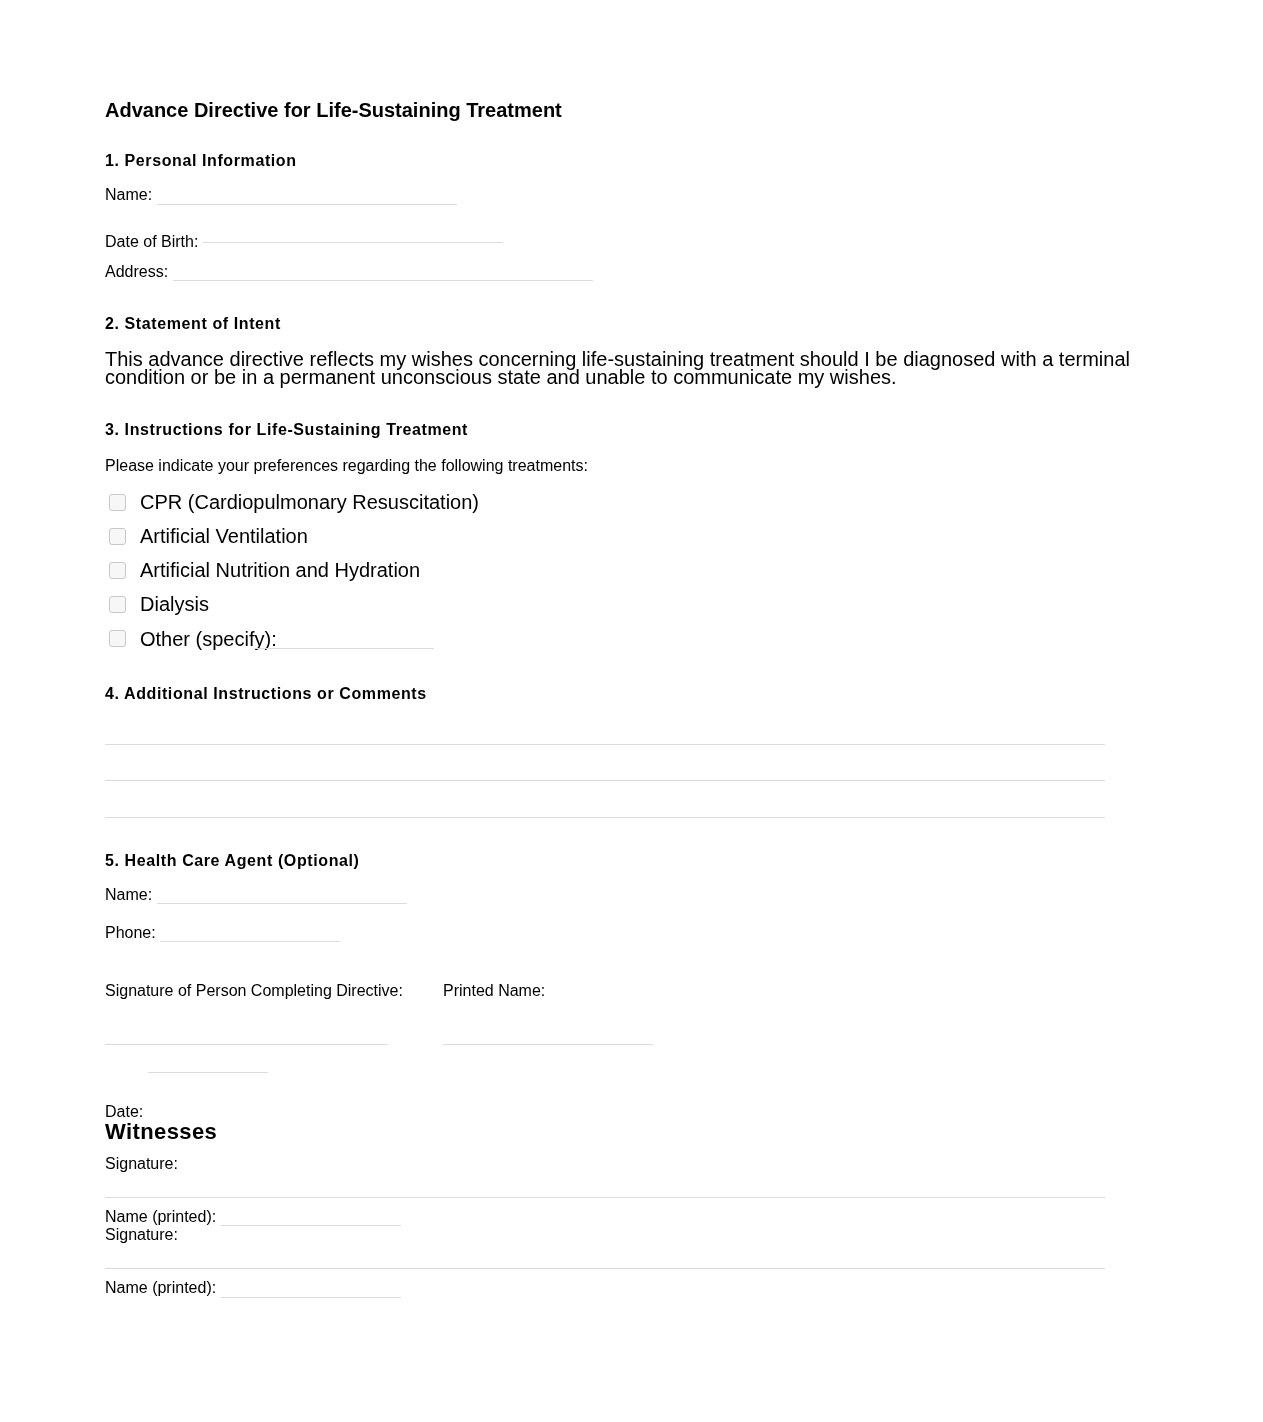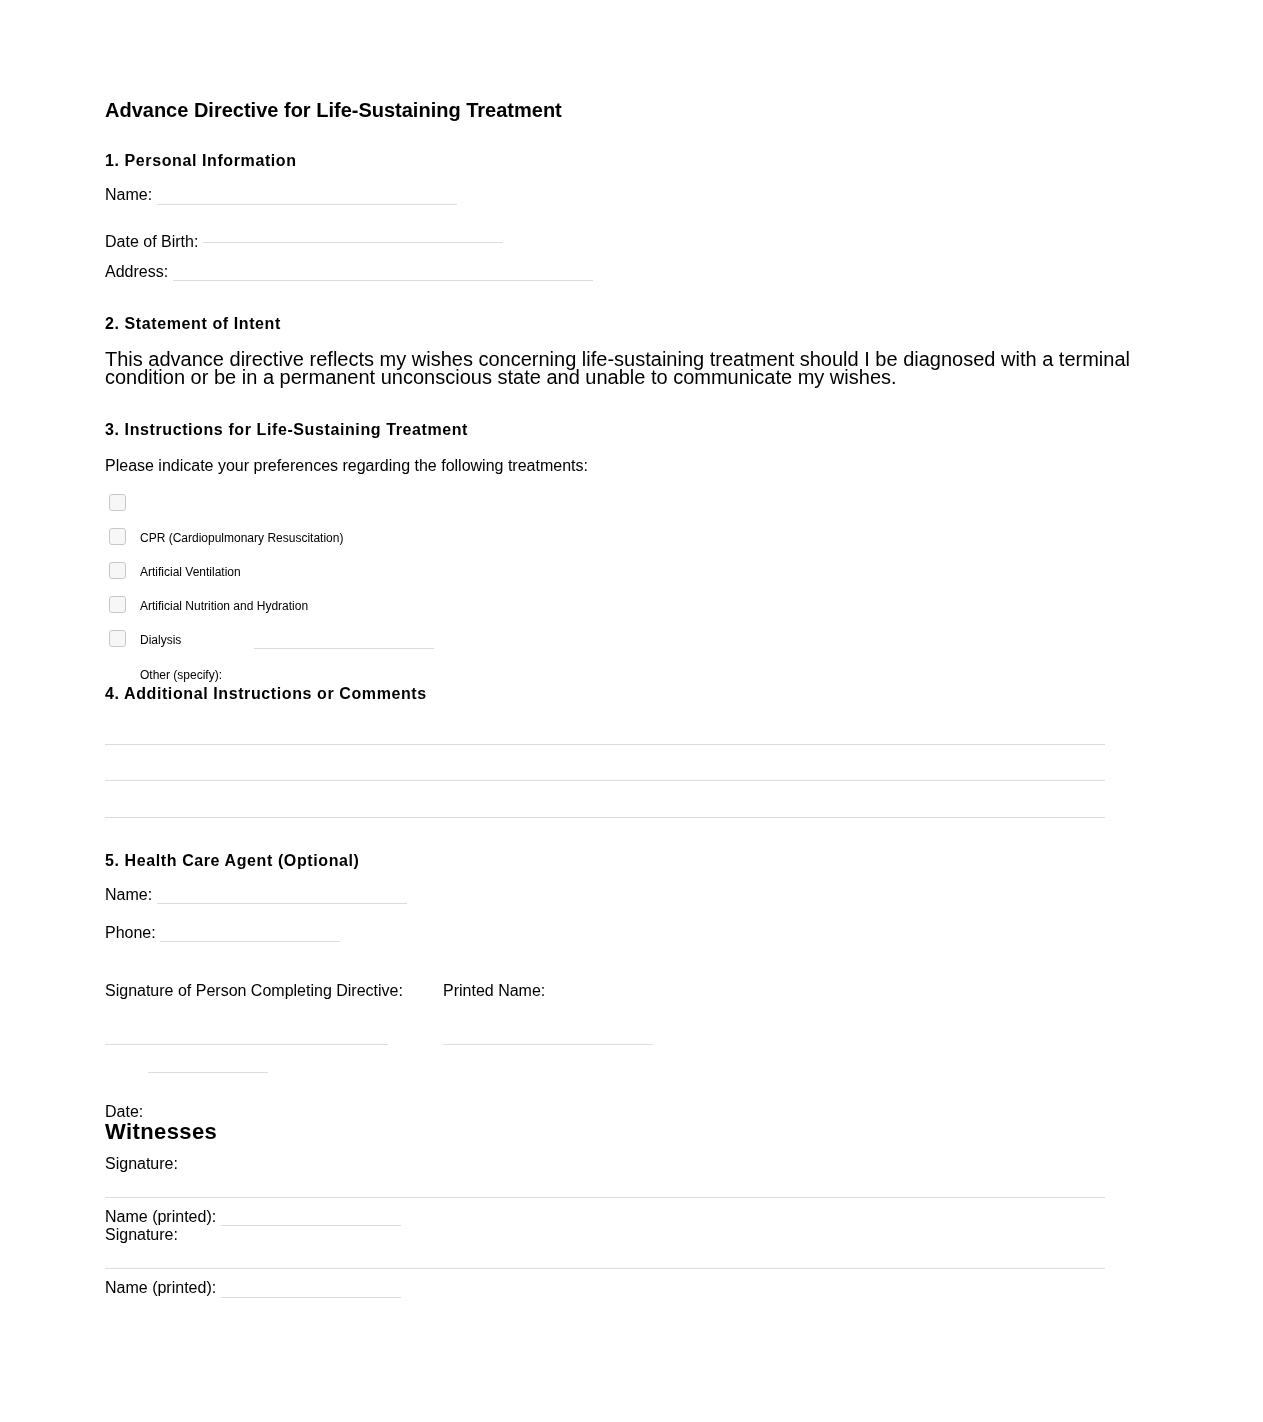--- a/index.html
+++ b/index.html
@@ -69,24 +69,23 @@
       left: 109px;
       width: 15px; height: 15px;
       border: 1px solid #c8c8c8;
       border-radius: 3px;
       background: #f7f7f7;
       box-sizing: content-box;
       cursor: pointer;
     }
     .cb-label {
       left: 140px;
-      font-size: 12px;
+      font-size: 20px;
       line-height: 18px;
       white-space: nowrap;
-      margin-top: 36px;
     }
   </style>
 </head>
 <body>
 
 <div class="abs title">Advance Directive for Life-Sustaining Treatment</div>
 
 <div class="abs h2" style="top:150px;">1. Personal Information</div>
 
 <div class="abs label" style="left:105px; top:186px;">Name:</div>

